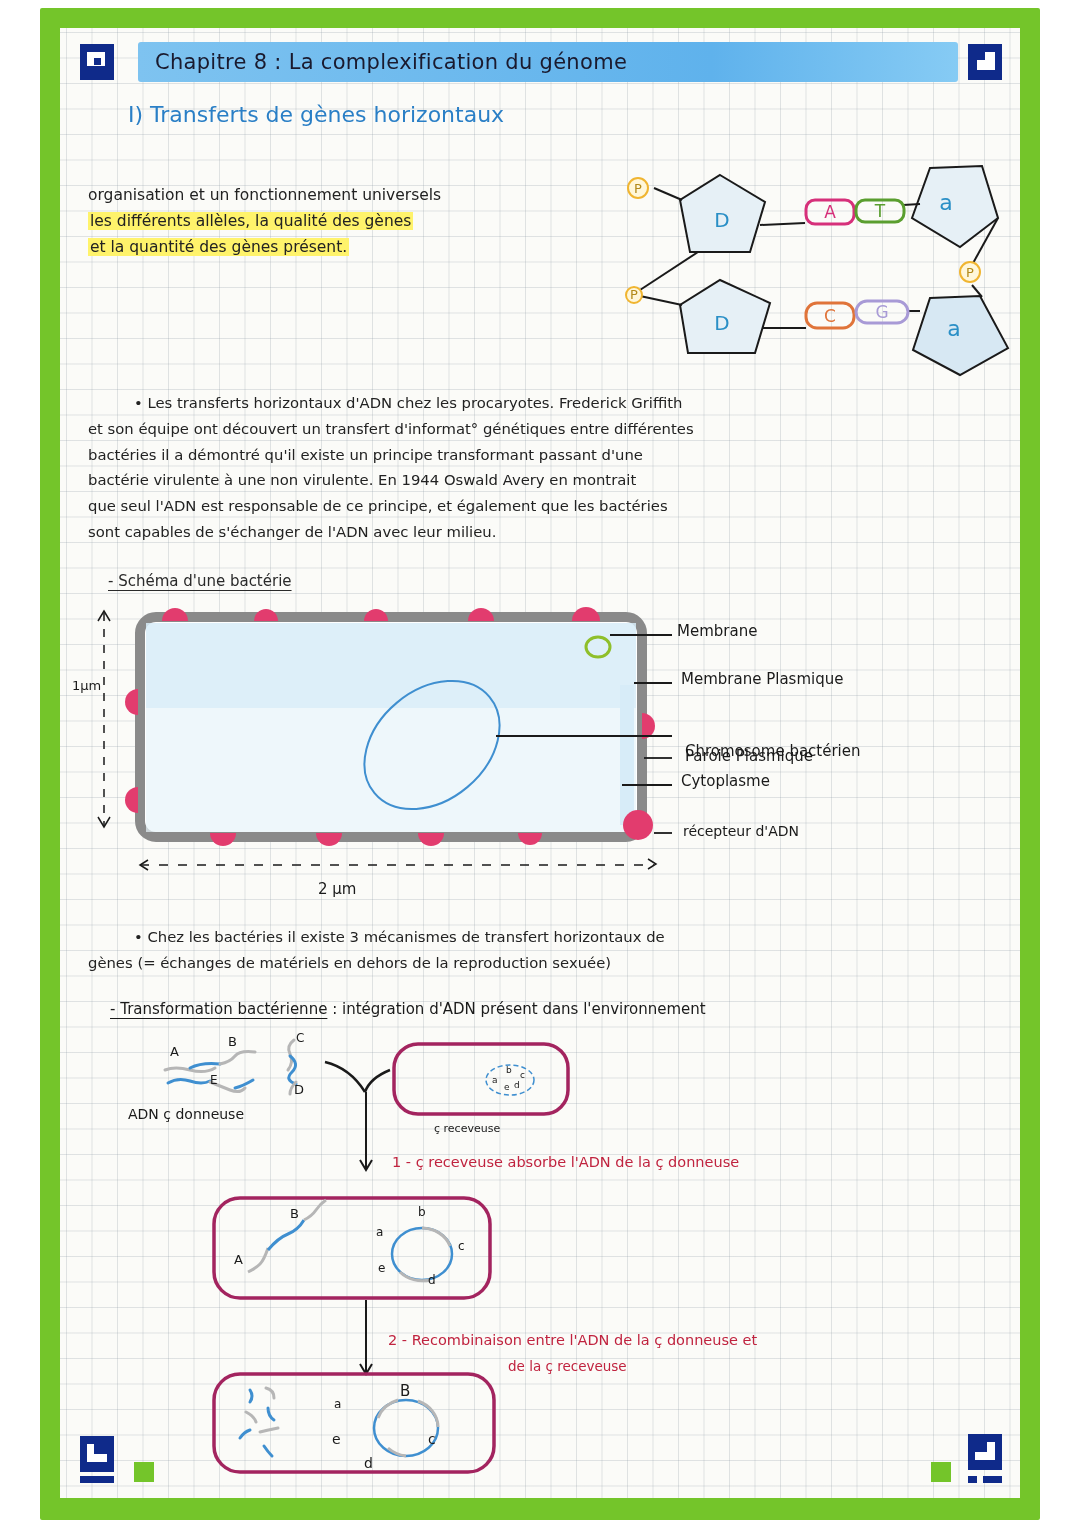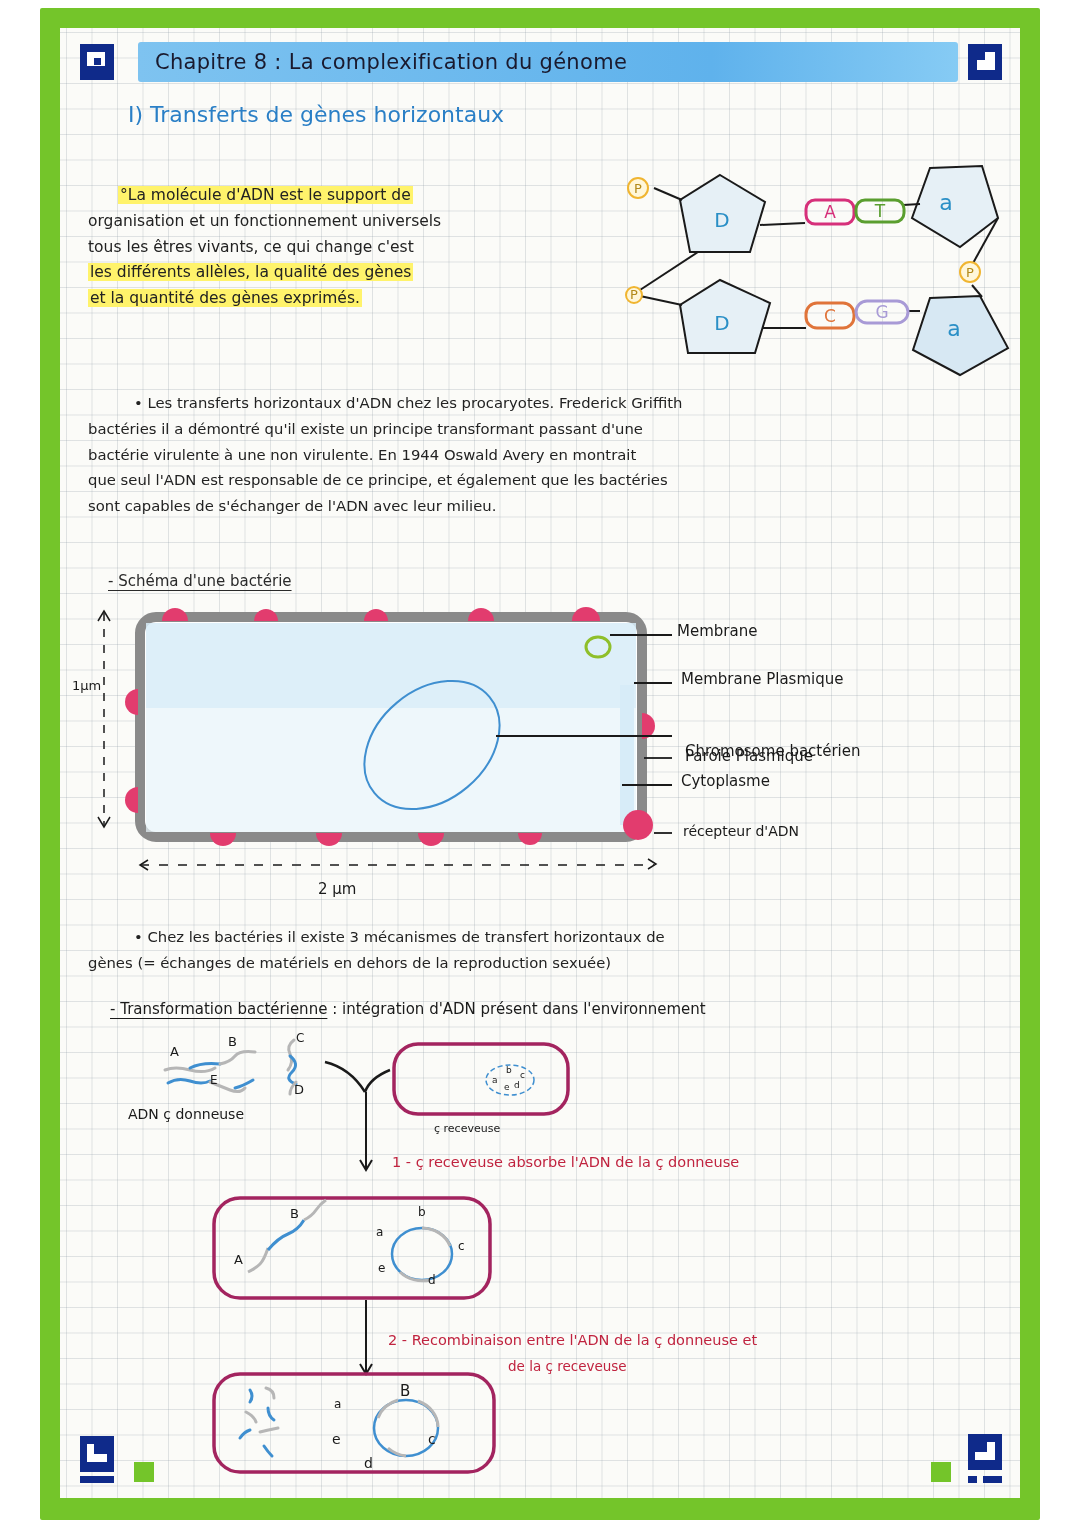--- a/index.html
+++ b/index.html
@@ -54,25 +54,23 @@
 <div class="abs" style="left:968px;top:1476px;width:9px;height:7px;background:#0f2a8a;"></div>
 <div class="abs" style="left:983px;top:1476px;width:19px;height:7px;background:#0f2a8a;"></div>
 <div class="green-sq" style="left:134px;top:1462px;"></div>
 <div class="green-sq" style="left:931px;top:1462px;"></div>
 
 <div class="title-band"></div>
 <div class="chap-title hand">Chapitre 8 : La complexification du génome</div>
 <div class="sect-title hand">I) Transferts de gènes horizontaux</div>
 
 <div class="abs para hand" style="left:88px;top:183px;width:540px;">
-  <div style="padding-left:30px;"><span class="hl">°La molécule d'ADN est le support de</span></div>
   <div>organisation et un fonctionnement universels</div>
-  <div>tous les êtres vivants, ce qui change c'est</div>
   <div><span class="hl">les différents allèles, la qualité des gènes</span></div>
-  <div><span class="hl">et la quantité des gènes exprimés.</span></div>
+  <div><span class="hl">et la quantité des gènes présent.</span></div>
 </div>
 
 <svg class="abs" style="left:620px;top:160px;" width="400" height="220">
   <g stroke="#1a1a1a" stroke-width="2" fill="#e6f0f6">
     <polygon points="100,15 145,42 130,92 70,92 60,40"></polygon>
     <polygon points="100,120 150,143 135,193 68,193 60,145"></polygon>
     <polygon points="310,8 362,6 378,58 340,87 292,58"></polygon>
     <polygon points="310,138 360,136 388,188 340,215 293,190" fill="#d7e8f3"></polygon>
     <line x1="34" y1="28" x2="62" y2="40"></line>
     <line x1="78" y1="92" x2="20" y2="130"></line>
@@ -107,20 +105,21 @@
     <text x="262" y="158" fill="#a89ad6">G</text>
     <text x="102" y="67" fill="#2a8fc6" font-size="20">D</text>
     <text x="102" y="170" fill="#2a8fc6" font-size="20">D</text>
     <text x="326" y="50" fill="#2a8fc6" font-size="22">a</text>
     <text x="334" y="176" fill="#2a8fc6" font-size="22">a</text>
   </g>
 </svg>
 
 <div class="abs para hand" style="left:88px;top:390px;width:930px;font-size:14.8px;">
   <div style="padding-left:46px;">• Les transferts horizontaux d'ADN chez les procaryotes. Frederick Griffith</div>
+  <div>et son équipe ont découvert un transfert d'informat° génétiques entre différentes</div>
   <div>bactéries il a démontré qu'il existe un principe transformant passant d'une</div>
   <div>bactérie virulente à une non virulente. En 1944 Oswald Avery en montrait</div>
   <div>que seul l'ADN est responsable de ce principe, et également que les bactéries</div>
   <div>sont capables de s'échanger de l'ADN avec leur milieu.</div>
 </div>
 
 <div class="abs hand und" style="left:108px;top:572px;font-size:15px;color:#2a2a2a;">- Schéma d'une bactérie</div>
 
 <svg class="abs" style="left:60px;top:595px;" width="960" height="310">
 

